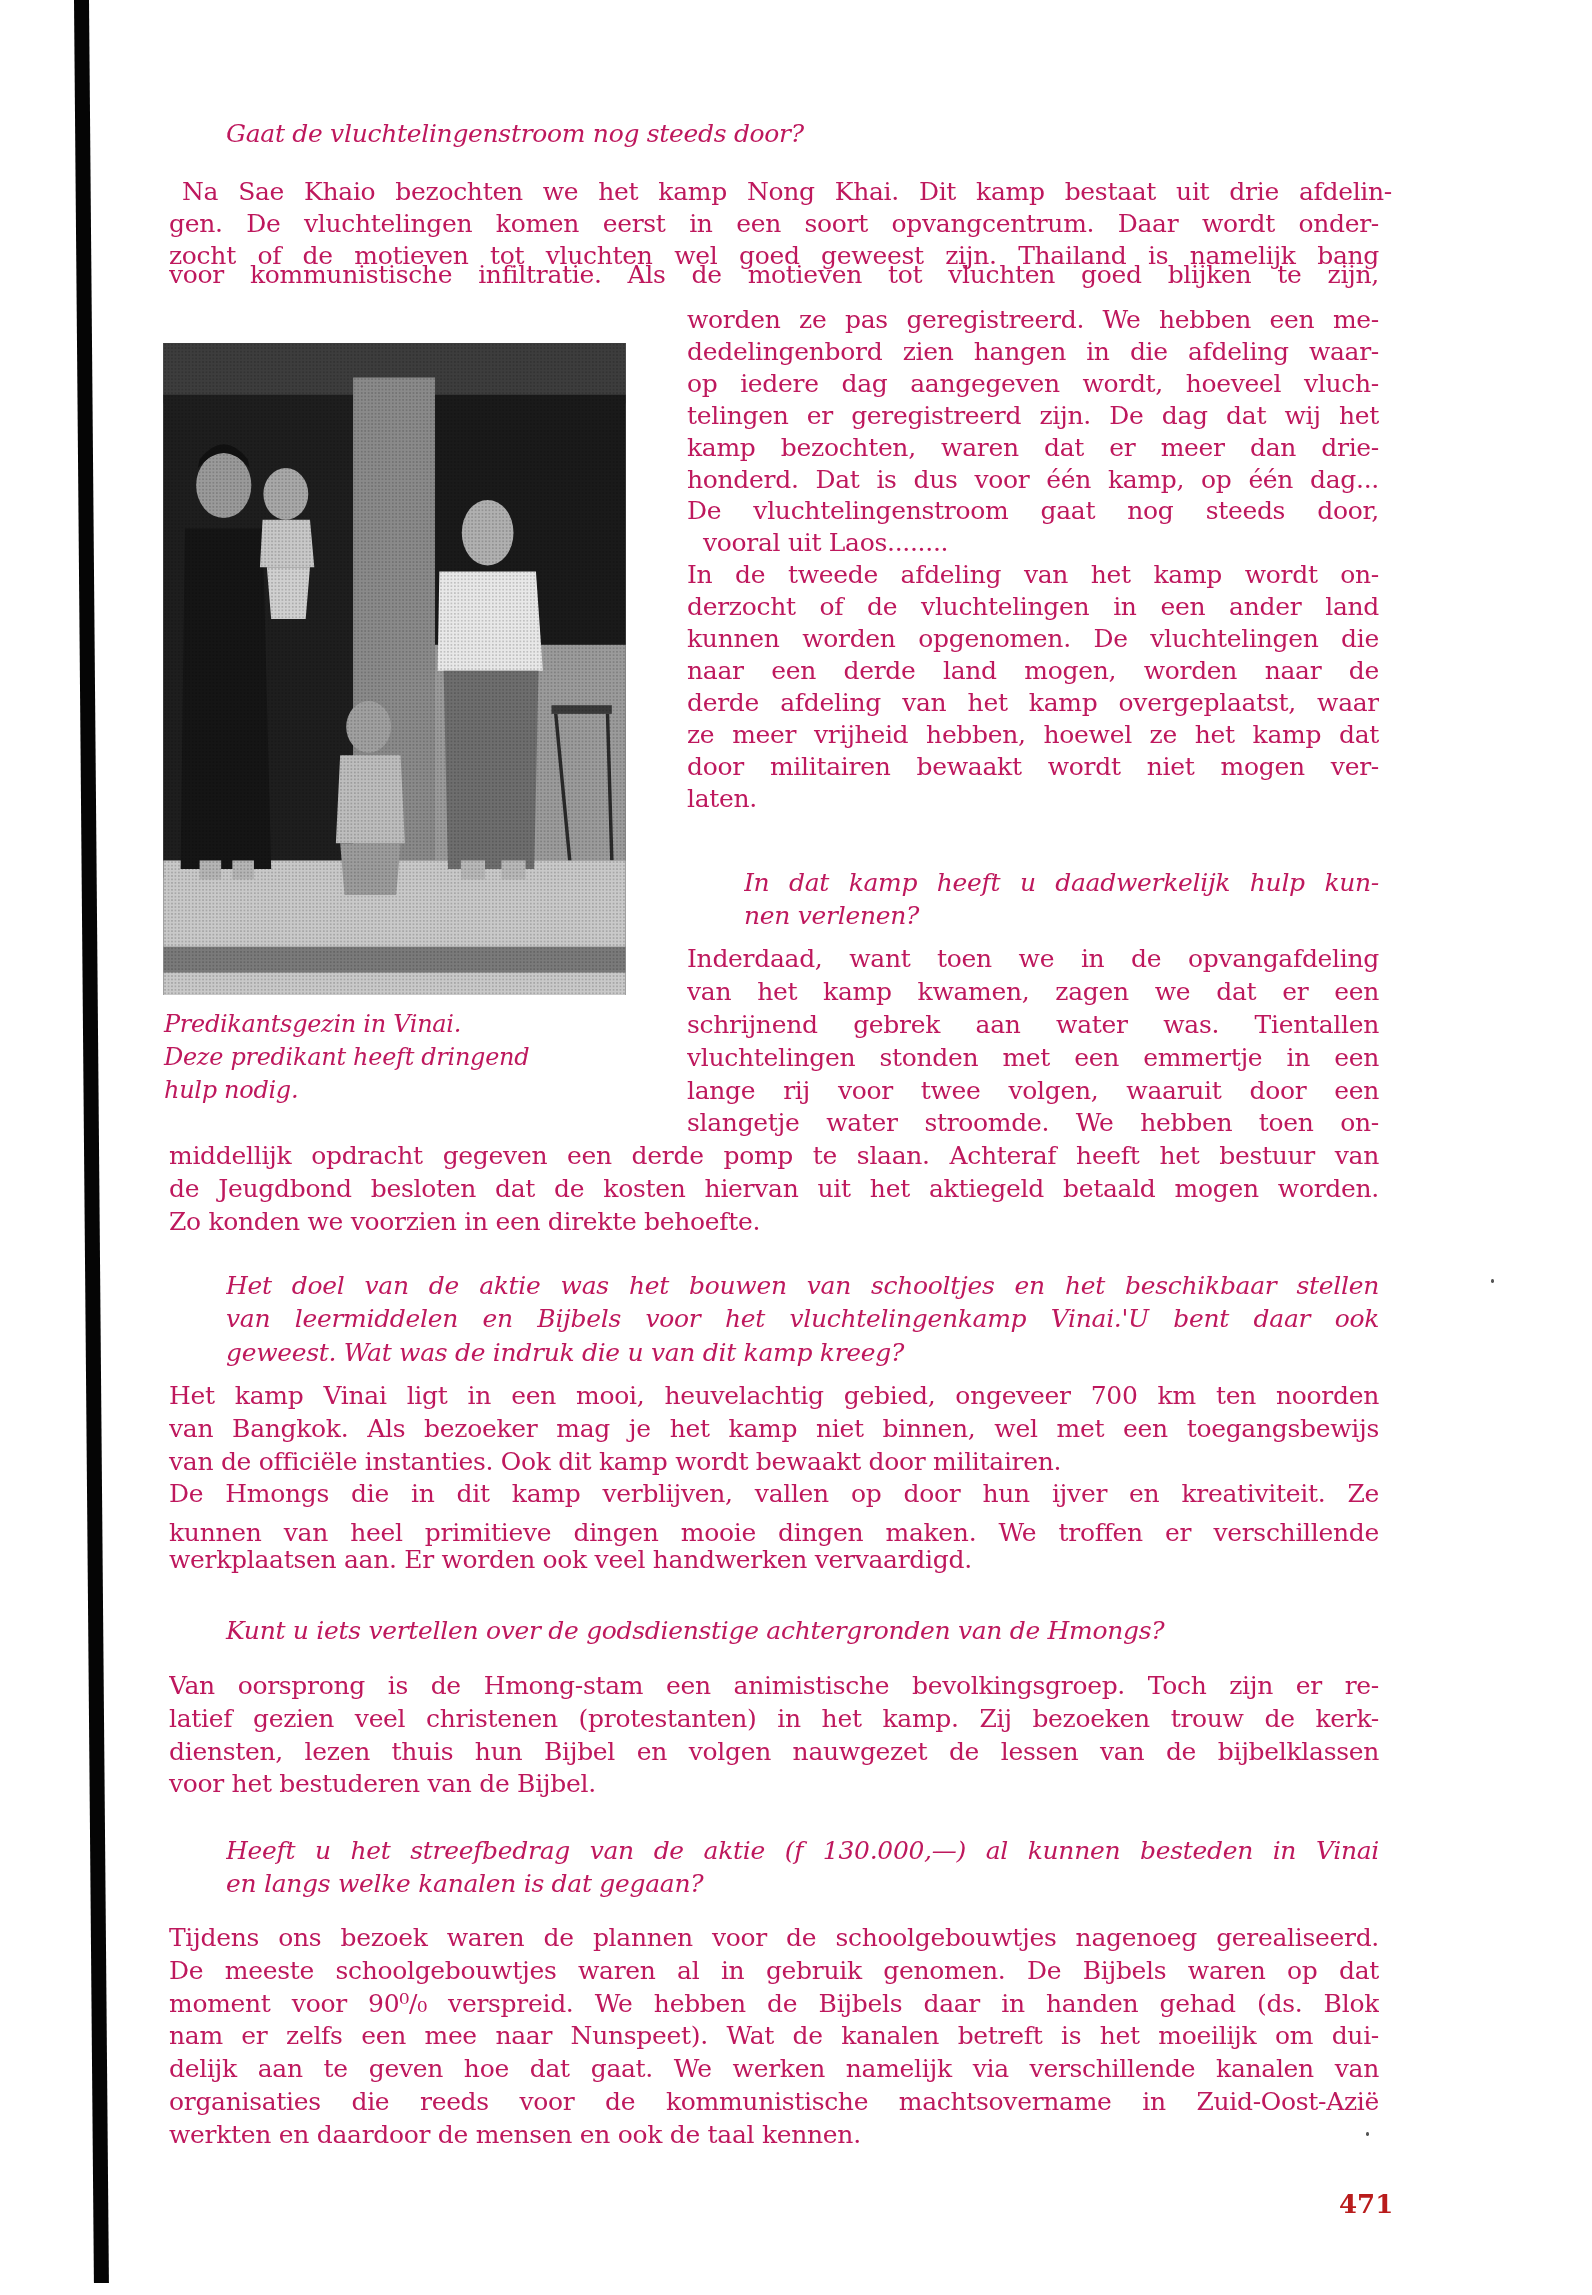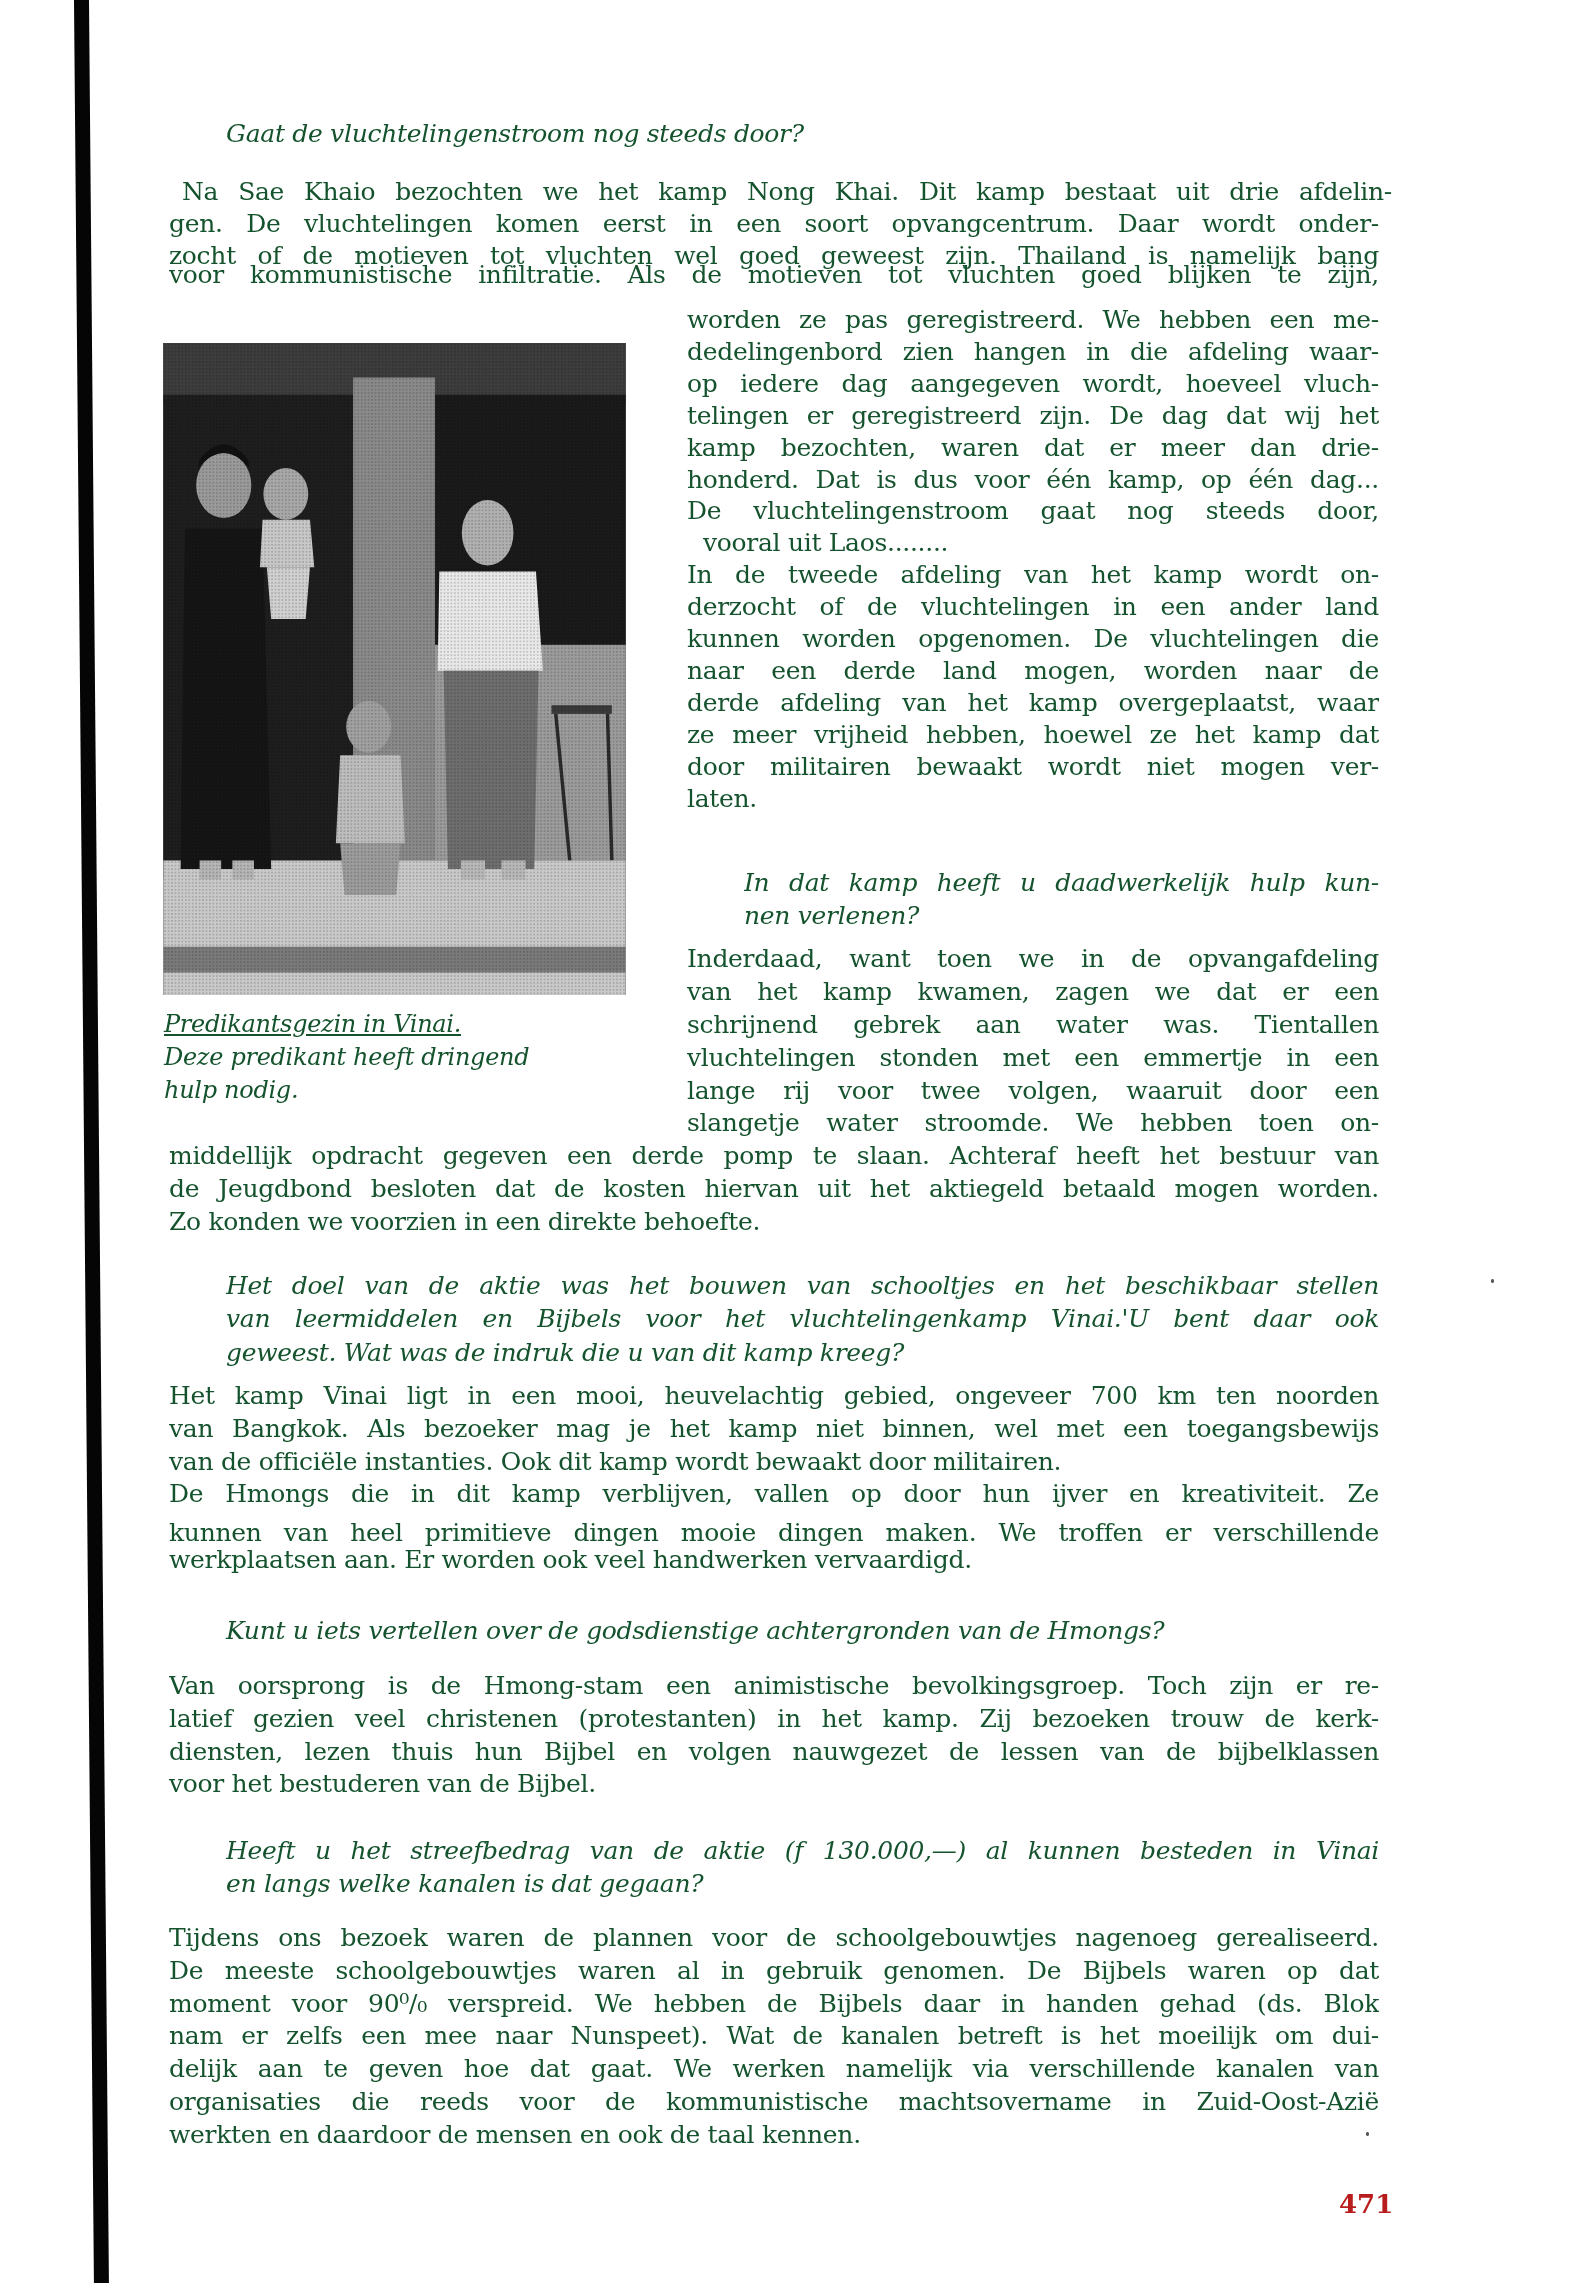--- a/index.html
+++ b/index.html
@@ -24,21 +24,21 @@
       background: #050505;
       transform-origin: top left;
       transform: skewX(0.5deg);
     }
     .line {
       position: absolute;
       white-space: nowrap;
       font-size: 25px;
       line-height: 33px;
       letter-spacing: -0.3px;
-      color: #14532d;
+      color: #be185d;
     }
     .line.justify {
       text-align: justify;
       text-align-last: justify;
       white-space: normal;
       height: 33px;
       overflow: hidden;
     }
     .italic {
       font-style: italic;
@@ -134,21 +134,21 @@
     <rect x="392" y="600" width="28" height="22" fill="#b8b8b8"></rect>
 
     <ellipse cx="238" cy="445" rx="26" ry="30" fill="#a0a0a0"></ellipse>
     <path d="M205 478 L275 478 L280 580 L200 580 Z" fill="#bdbdbd"></path>
     <path d="M205 580 L275 580 L270 640 L210 640 Z" fill="#9c9c9c"></path>
 
     <rect x="0" y="0" width="536" height="756" fill="url(#halftone)"></rect>
   </svg>
 </div>
 
-<div class="line italic caption" style="top:1008px;text-decoration:underline;">Predikantsgezin in Vinai.</div>
+<div class="line italic caption" style="top:1008px;">Predikantsgezin in Vinai.</div>
 <div class="line italic caption" style="top:1041px;">Deze predikant heeft dringend</div>
 <div class="line italic caption" style="top:1074px;">hulp nodig.</div>
 
 <div class="line justify right" style="top:303px;">worden ze pas geregistreerd. We hebben een me-</div>
 <div class="line justify right" style="top:335px;">dedelingenbord zien hangen in die afdeling waar-</div>
 <div class="line justify right" style="top:367px;">op iedere dag aangegeven wordt, hoeveel vluch-</div>
 <div class="line justify right" style="top:399px;">telingen er geregistreerd zijn. De dag dat wij het</div>
 <div class="line justify right" style="top:431px;">kamp bezochten, waren dat er meer dan drie-</div>
 <div class="line justify right" style="top:463px;">honderd. Dat is dus voor één kamp, op één dag...</div>
 <div class="line justify right" style="top:494px;">De vluchtelingenstroom gaat nog steeds door,</div>

